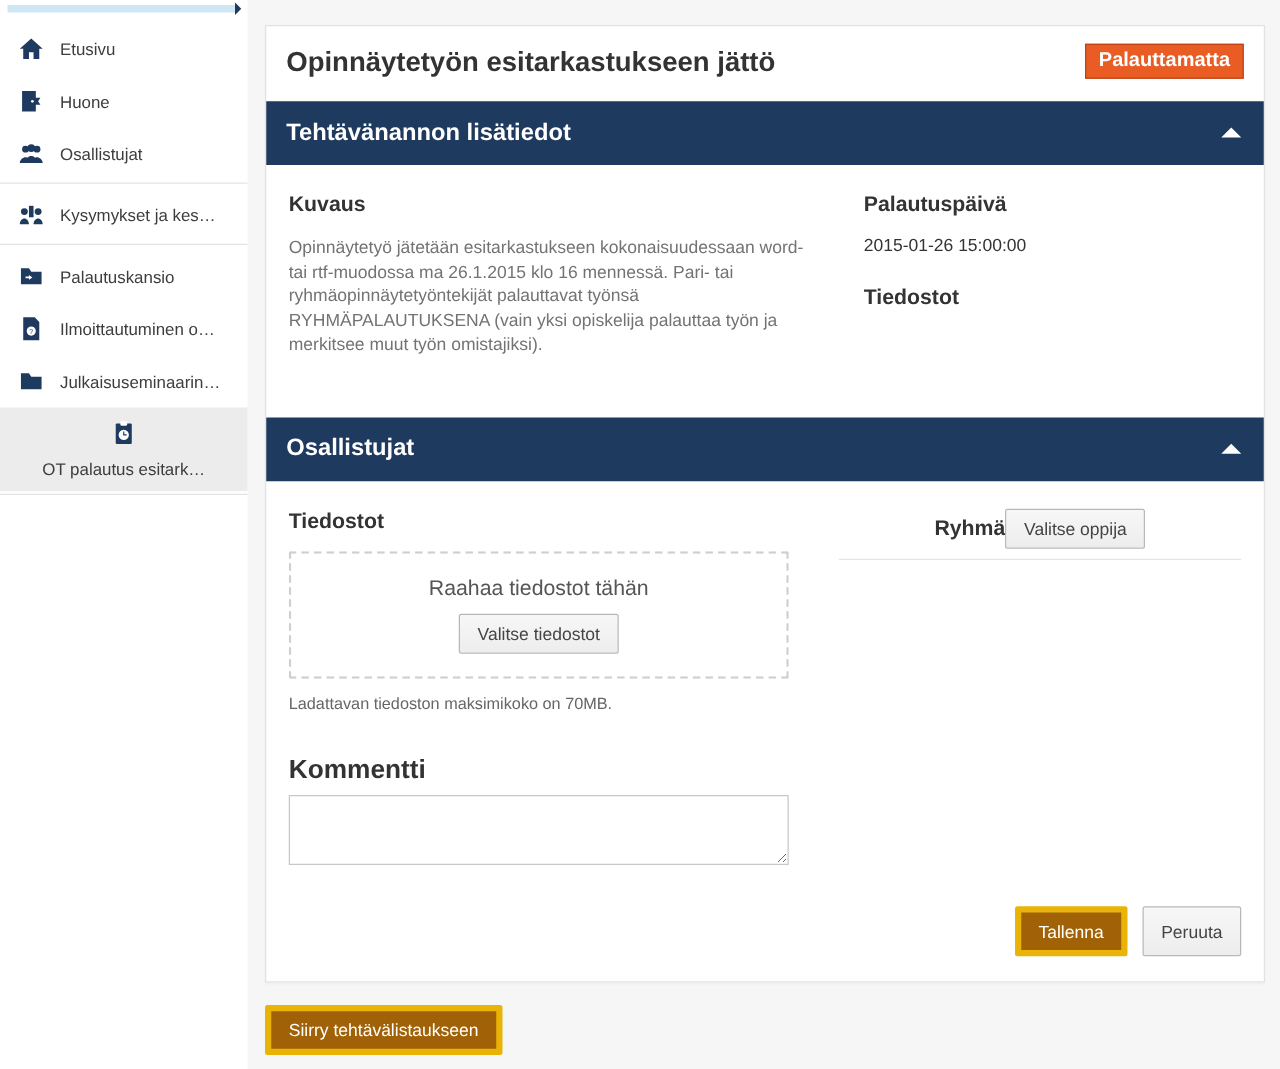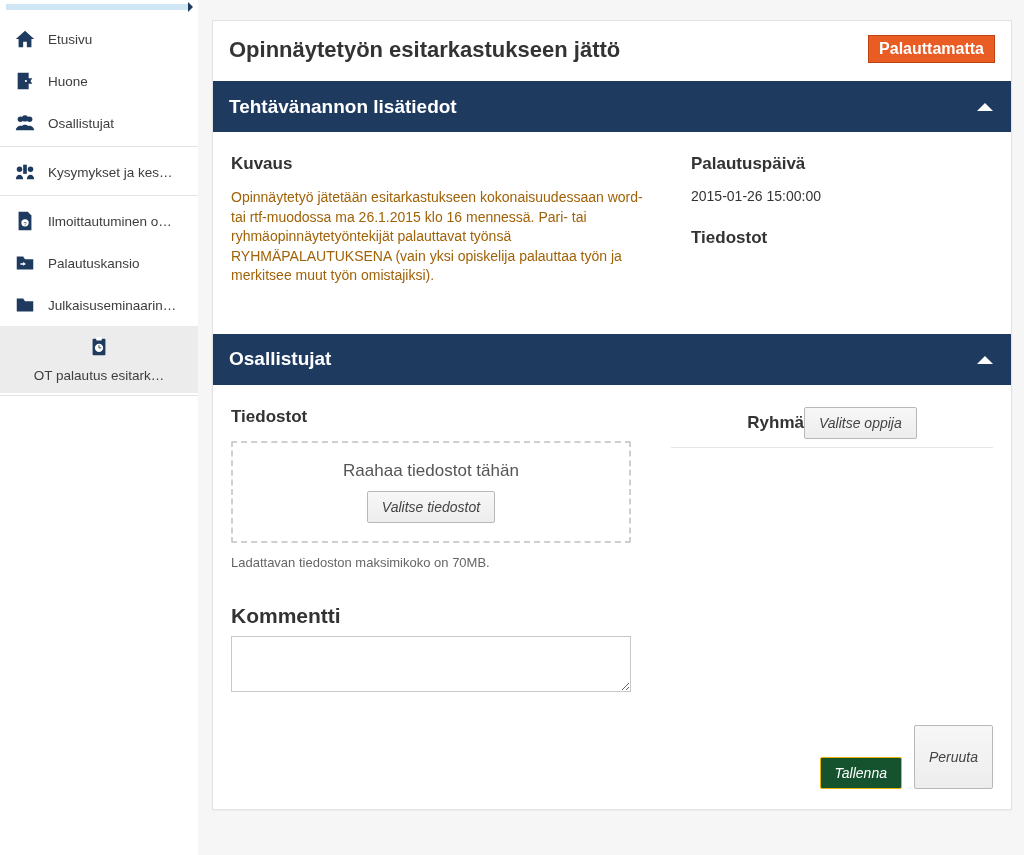--- a/index.html
+++ b/index.html
@@ -93,21 +93,21 @@
 
   .section-body {
     padding: 22px 18px 26px 18px;
     display: flex;
     gap: 40px;
   }
   .col-left { flex: 0 0 420px; }
   .col-right { flex: 1; }
   h3.sub { font-size: 17px; font-weight: 600; color: #333; margin-bottom: 14px; }
   .col-right .block { margin-bottom: 24px; }
-  .desc-text { font-size: 14px; color: #a16207; line-height: 1.4; margin-bottom: 22px; }
+  .desc-text { font-size: 14px; color: #737373; line-height: 1.4; margin-bottom: 22px; }
 
   .section-body2 { padding: 22px 18px 22px 18px; }
   .files-row { display: flex; gap: 40px; align-items: flex-start; }
   .files-left { flex: 0 0 400px; }
   .files-right { flex: 1; }
 
   .group-head { display: flex; justify-content: center; align-items: center; border-bottom: 1px solid #e5e5e5; padding-bottom: 8px; margin-bottom: 8px; }
 
   .dropzone {
     margin-top: 8px;
@@ -119,27 +119,25 @@
   .dropzone-title { font-size: 17px; font-weight: 500; color: #555; margin-bottom: 10px; }
   .btn {
     display: inline-block;
     background: linear-gradient(#f7f7f7, #ededed);
     border: 1px solid #b8b8b8;
     color: #444;
     padding: 7px 14px;
     font-size: 14px;
     cursor: pointer;
     border-radius: 2px;
-    font-style: italic;
   }
   .btn.primary {
-    background: #14532d;
-    border: 1px solid #eab308;
+    background: #a16207;
+    border: 5px solid #eab308;
     color: #fff;
-    margin-top: 32px;
   }
 
   .hint { font-size: 13px; color: #666; margin-top: 12px; }
 
   .comment-label { font-size: 21px; font-weight: 600; margin-top: 34px; margin-bottom: 8px; }
   textarea.comment {
     width: 400px;
     height: 56px;
     border: 1px solid #c8c8c8;
     resize: both;
@@ -201,35 +199,35 @@
             </svg>
         </span>
         <span class="side-label">Kysymykset ja kes…</span>
       </div>
     </div>
 
     <div class="side-group">
       <div class="side-item">
         <span class="nav-icon">
           <svg viewBox="0 0 24 24" fill="currentColor">
+              <path d="M3 5h7l2 3h9v11H3z"></path>
+              <path d="M13 13l-3-2v1.2H7v1.6h3V15z" fill="#fff"></path>
+            </svg>
+        </span>
+        <span class="side-label">Palautuskansio</span>
+      </div>
+      <div class="side-item">
+        <span class="nav-icon">
+          <svg viewBox="0 0 24 24" fill="currentColor">
               <path d="M5 2h10l4 4v16H5z"></path>
               <circle cx="12" cy="14" r="4" fill="#fff"></circle>
               <text x="12" y="17" font-size="6" text-anchor="middle" fill="#1f3a5f">?</text>
             </svg>
         </span>
         <span class="side-label">Ilmoittautuminen o…</span>
-      </div>
-      <div class="side-item">
-        <span class="nav-icon">
-          <svg viewBox="0 0 24 24" fill="currentColor">
-              <path d="M3 5h7l2 3h9v11H3z"></path>
-              <path d="M13 13l-3-2v1.2H7v1.6h3V15z" fill="#fff"></path>
-            </svg>
-        </span>
-        <span class="side-label">Palautuskansio</span>
       </div>
       <div class="side-item">
         <span class="nav-icon">
           <svg viewBox="0 0 24 24" fill="currentColor">
               <path d="M3 5h7l2 3h9v11H3z"></path>
             </svg>
         </span>
         <span class="side-label">Julkaisuseminaarin…</span>
       </div>
       <div class="side-item active">

